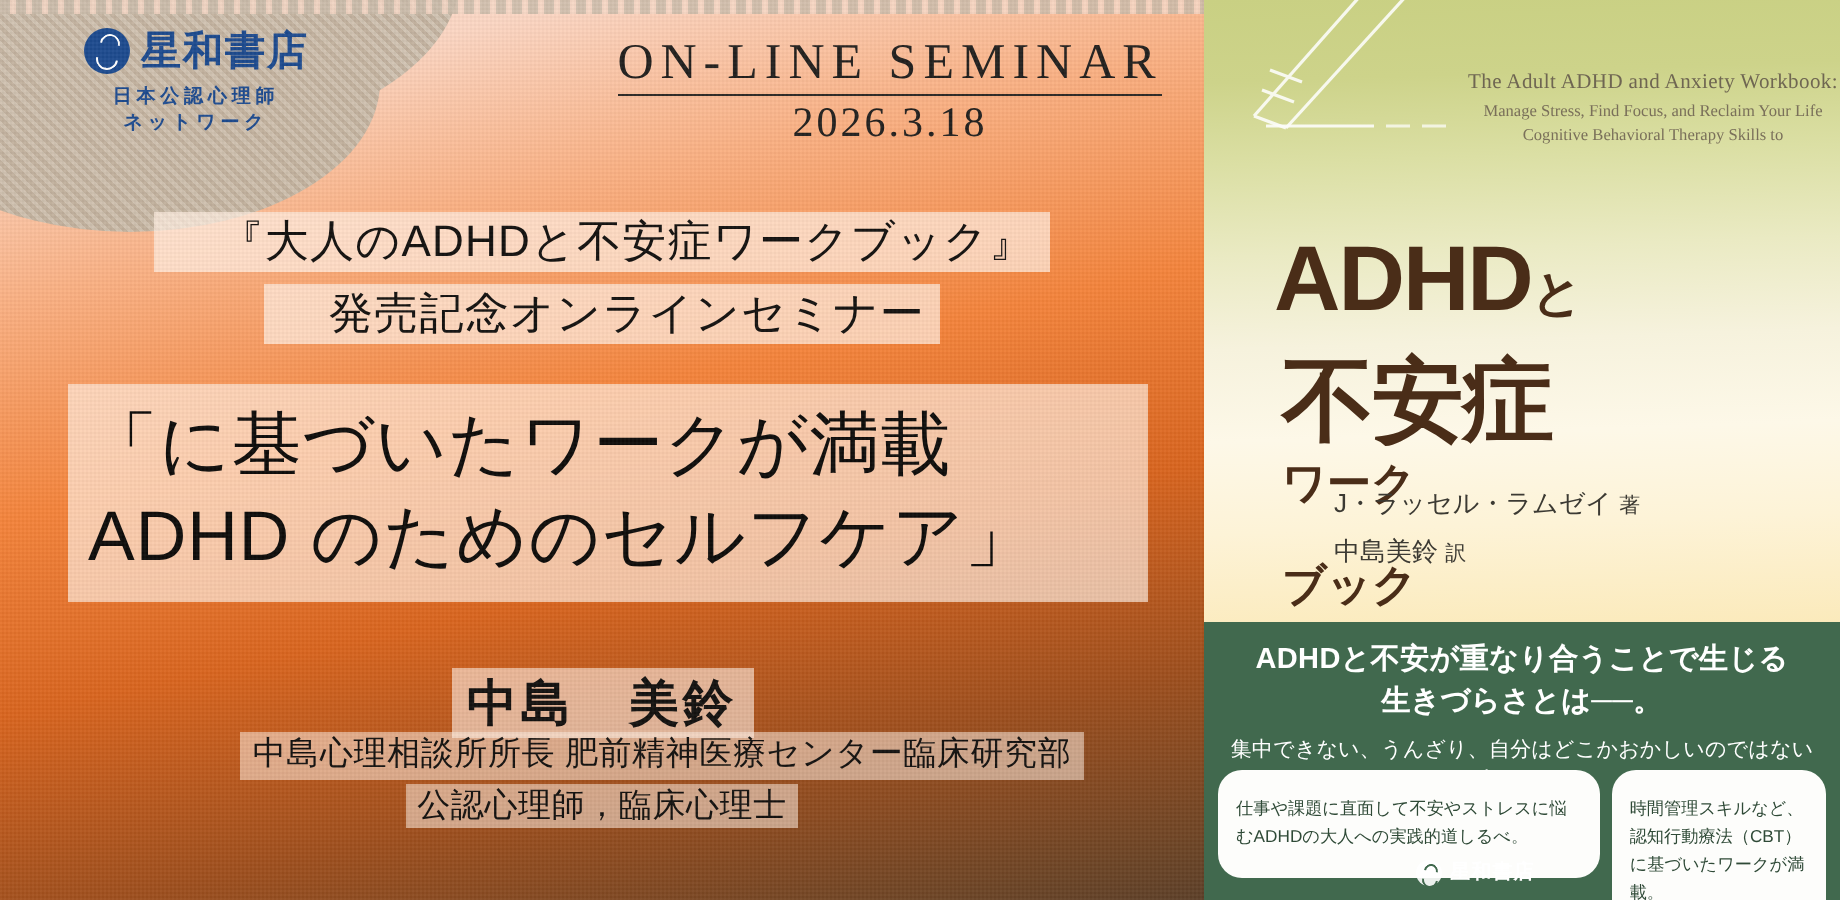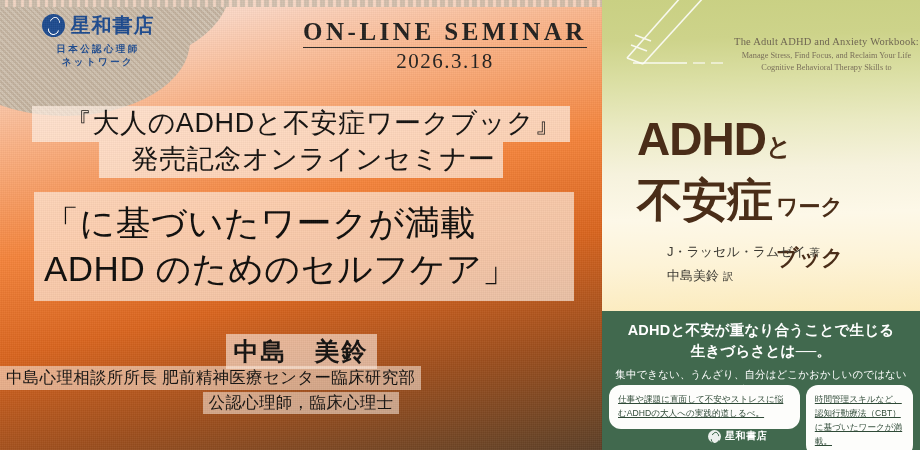--- a/index.html
+++ b/index.html
@@ -155,21 +155,20 @@
     color: #23211f;
   }
   .seminar-label {
     font-family: "Liberation Serif", "DejaVu Serif", serif;
     font-size: 25px;
     letter-spacing: 3.5px;
     border-bottom: 1.6px solid #2b2723;
     padding-bottom: 1px;
     display: inline-block;
     white-space: nowrap;
-    font-weight: bold;
   }
   .seminar-date {
     font-family: "Liberation Serif", "DejaVu Serif", serif;
     font-size: 21px;
     letter-spacing: 1.5px;
     margin-top: 1px;
   }
 
   
   .hl {
@@ -180,21 +179,21 @@
   }
   .book-line {
     position: absolute;
     left: 0;
     width: 602px;
     text-align: center;
   }
   #book-line-1 { top: 106px; }
   #book-line-2 { top: 142px; }
   .book-line .hl {
-    font-size: 27px;
+    font-size: 22px;
     letter-spacing: .6px;
     line-height: 1.25;
     padding-left: 33px;
   }
 
   
   .main-title {
     position: absolute;
     left: 34px;
     top: 192px;
@@ -221,21 +220,21 @@
   .speaker-name .hl {
     font-size: 25px;
     font-weight: 600;
     letter-spacing: 2px;
     background: rgba(255, 238, 226, 0.62);
   }
   .speaker-aff {
     position: absolute;
     left: 0; top: 366px;
     width: 662px;
-    text-align: left;
+    text-align: center;
   }
   .speaker-aff .hl {
     font-size: 16.5px;
     letter-spacing: .3px;
     line-height: 1.45;
     background: rgba(255, 238, 226, 0.55);
     padding: 0 6px;
   }
   .speaker-qual {
     position: absolute;
@@ -331,21 +330,21 @@
     display: inline-flex;
     flex-direction: column;
     font-size: 22px;
     font-weight: 700;
     line-height: 1.06;
     margin-left: 4px;
     position: relative;
     top: -2px;
     gap: 28px;
   }
-  #cover-title-row-2 { margin-top: 4px; }
+  #cover-title-row-2 { margin-top: 4px; flex-direction: column; }
 
   .cover-author {
     position: absolute;
     left: 48px;
     top: 240px;
     color: #3c3a33;
     font-size: 13px;
     line-height: 1.85;
   }
   .cover-author small { font-size: 10.5px; }
@@ -381,24 +380,23 @@
     top: 74px;
     right: 7px;
     display: flex;
     gap: 6px;
     align-items: flex-start;
   }
   .band-box {
     background: #fdfdfb;
     color: #2f4a37;
     border-radius: 12px;
-    padding: 8px 9px;
+    padding: 13px 9px;
     font-size: 8.6px;
     line-height: 1.62;
-    text-decoration: underline;
   }
   #band-box-left  { width: 186px; }
   #band-box-right { width: 96px; }
 
   .band-logo {
     position: absolute;
     left: 106px;
     bottom: 7px;
     display: flex;
     align-items: center;

